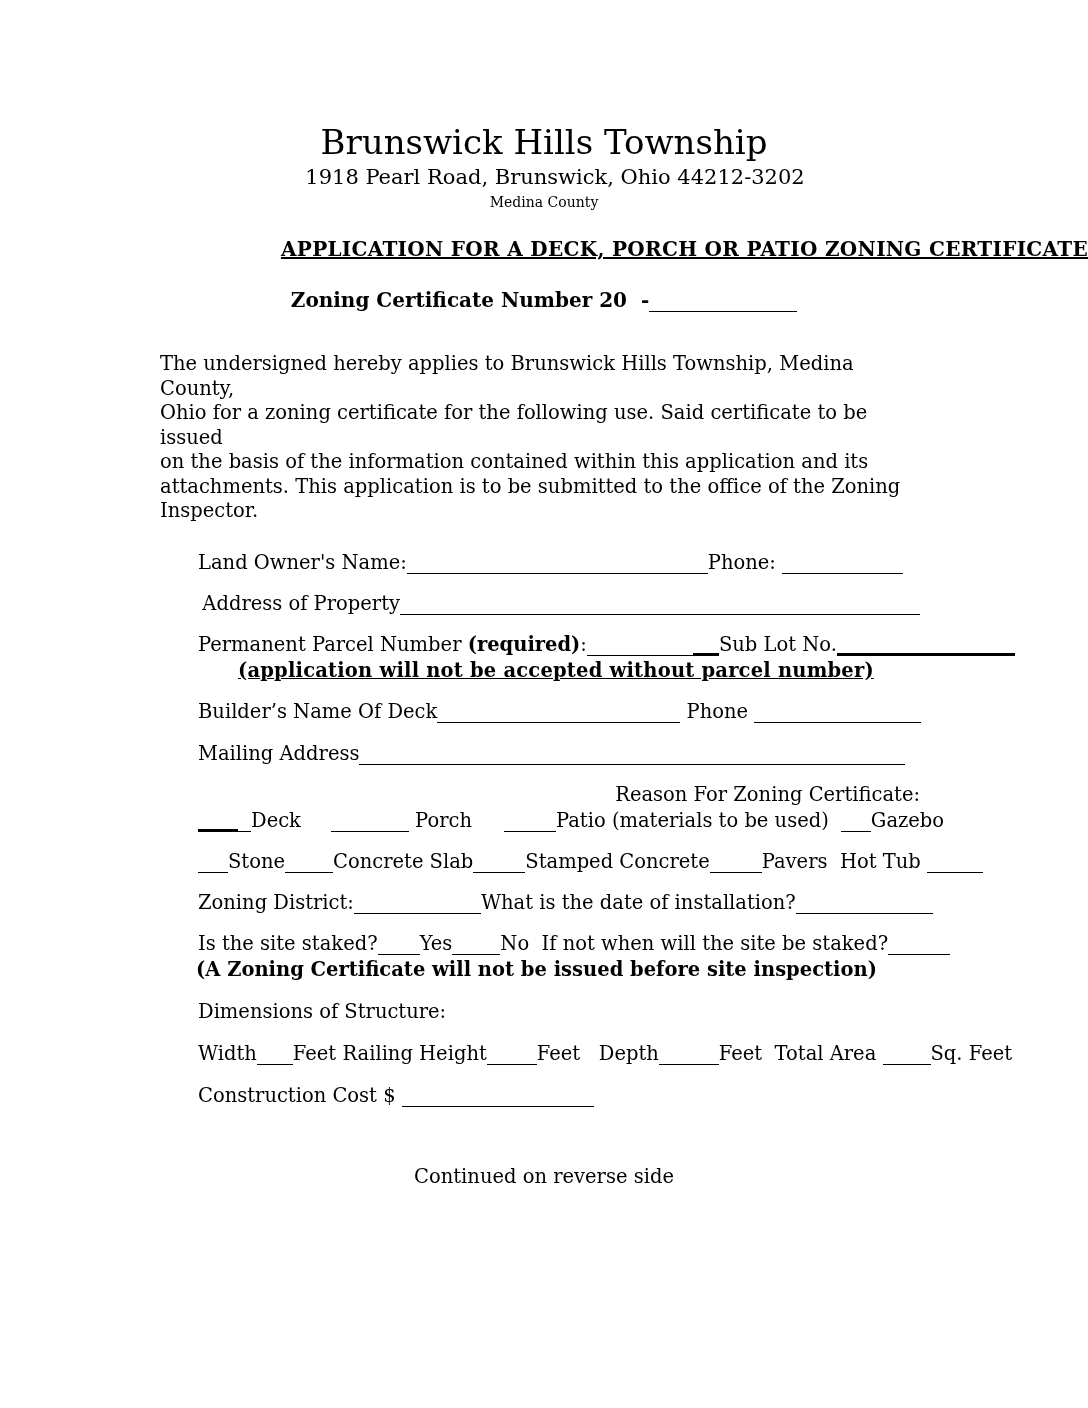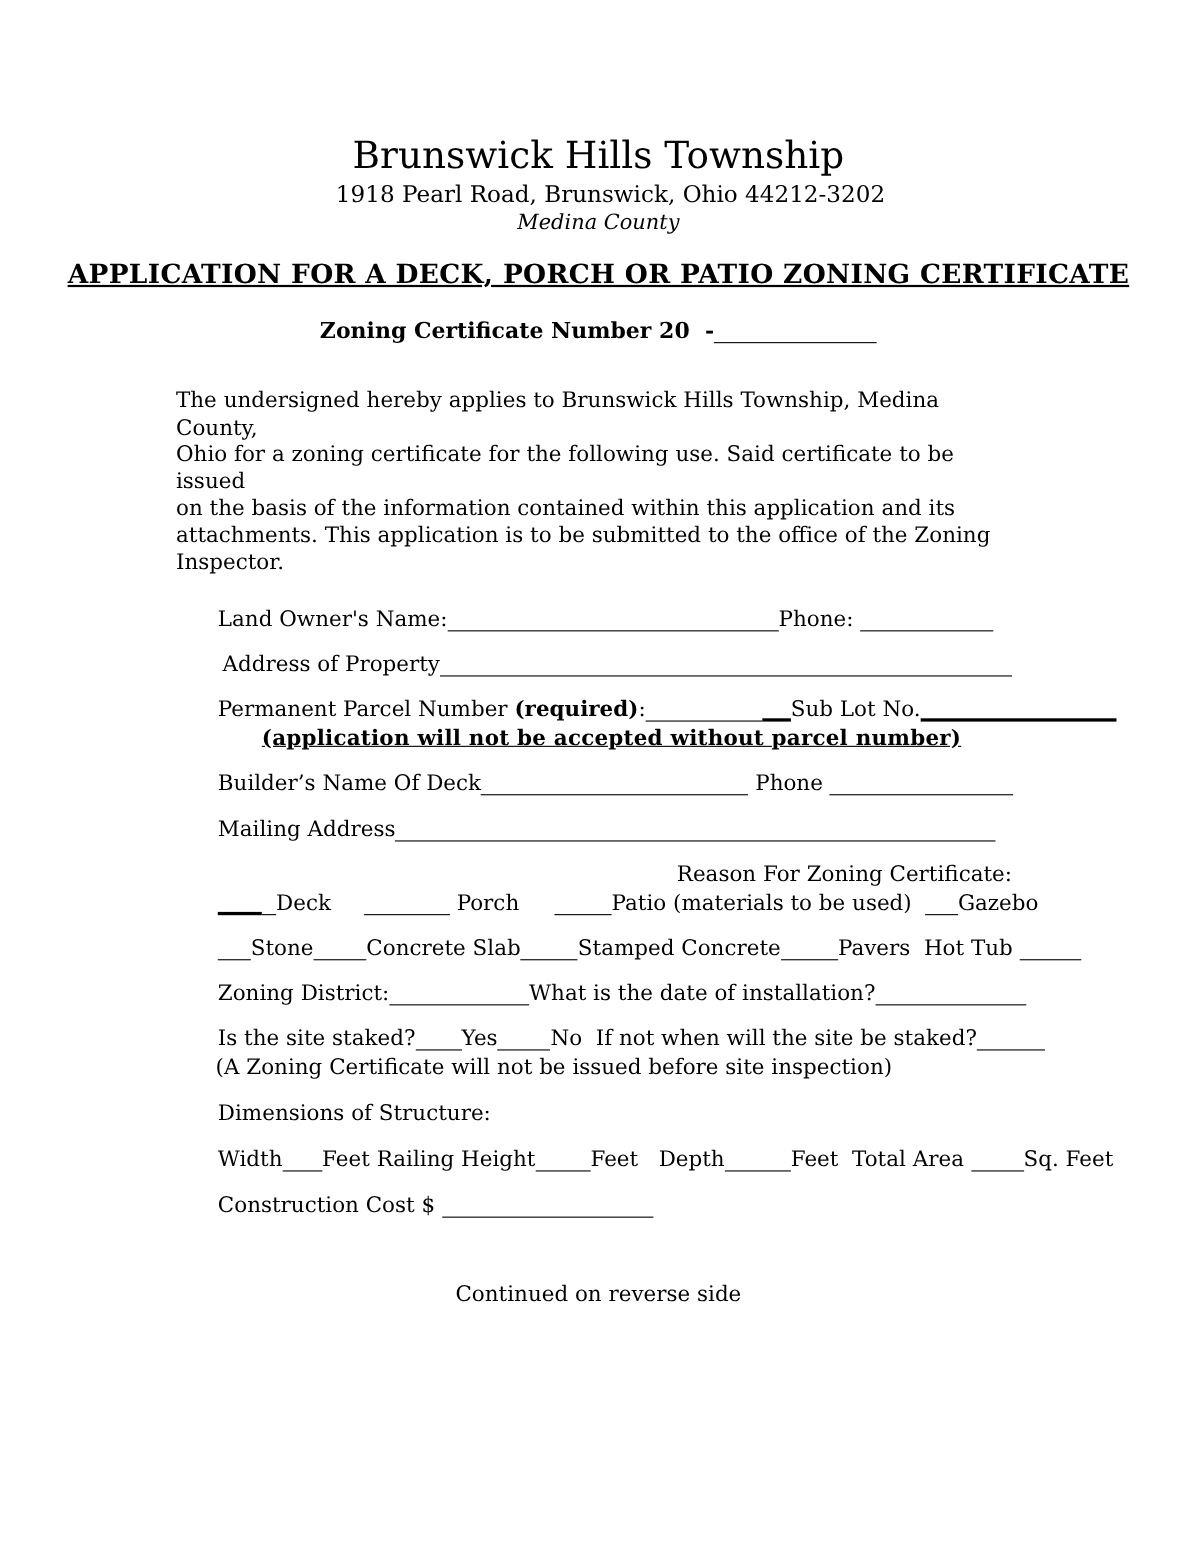--- a/index.html
+++ b/index.html
@@ -6,42 +6,42 @@
   body {
     width:1088px; height:1408px;
     font-family:"DejaVu Serif", serif;
     color:#000; font-size:19px;
     overflow:hidden;
   }
   .page { position:relative; width:1088px; height:1408px; background:#fff; }
   .header { text-align:center; padding-top:122px; }
   .doc-title { font-size:34px; line-height:40px; }
   .doc-address { font-size:21px; line-height:26px; margin-top:2px;margin-left:22px; }
-  .doc-county { font-size:19px; line-height:24px;font-style:italic; }
+  .doc-county { font-size:14px; line-height:24px; }
   .form-title {
-    font-size:24px; font-weight:bold; text-decoration:underline;
-    letter-spacing:0.3px; margin-top:22px; line-height:26px;
+    font-size:20px; font-weight:bold; text-decoration:underline;
+    letter-spacing:0.3px; margin-top:22px; line-height:26px;text-align:right;
   }
   .cert-line { margin-top:26px; font-weight:bold; font-size:20px; white-space:pre; }
   .content { margin-left:160px; width:760px; }
   .intro { margin-top:40px; font-size:19.5px; }
   .intro div { line-height:24.5px; }
   .row { line-height:26px; white-space:pre; font-size:19.5px;margin-left:38px; }
   .mt { margin-top:15px;text-align:right; }
   .mt2 { margin-top:16px; }
   .first-row { margin-top:26px; }
   .bl {
     display:inline-block; height:1.05em;
     border-bottom:1.5px solid #000; vertical-align:text-bottom;
   }
   .bl.bold { border-bottom-width:3.5px; }
   .b { font-weight:bold; }
   .note { font-weight:bold; text-decoration:underline; letter-spacing:0.2px; }
   .center-note { margin-left:78px; }
-  .inspect-note { margin-left:36px; font-weight:normal; }
+  .inspect-note { margin-left:36px; font-weight:bold; }
   .footer { text-align:center; margin-top:56px; font-size:19.5px; }
 </style>
 </head>
 <body>
 
 <div class="page">
 
   <div class="header">
     <div class="doc-title">Brunswick Hills Township</div>
     <div class="doc-address">1918 Pearl Road, Brunswick, Ohio 44212-3202</div>

